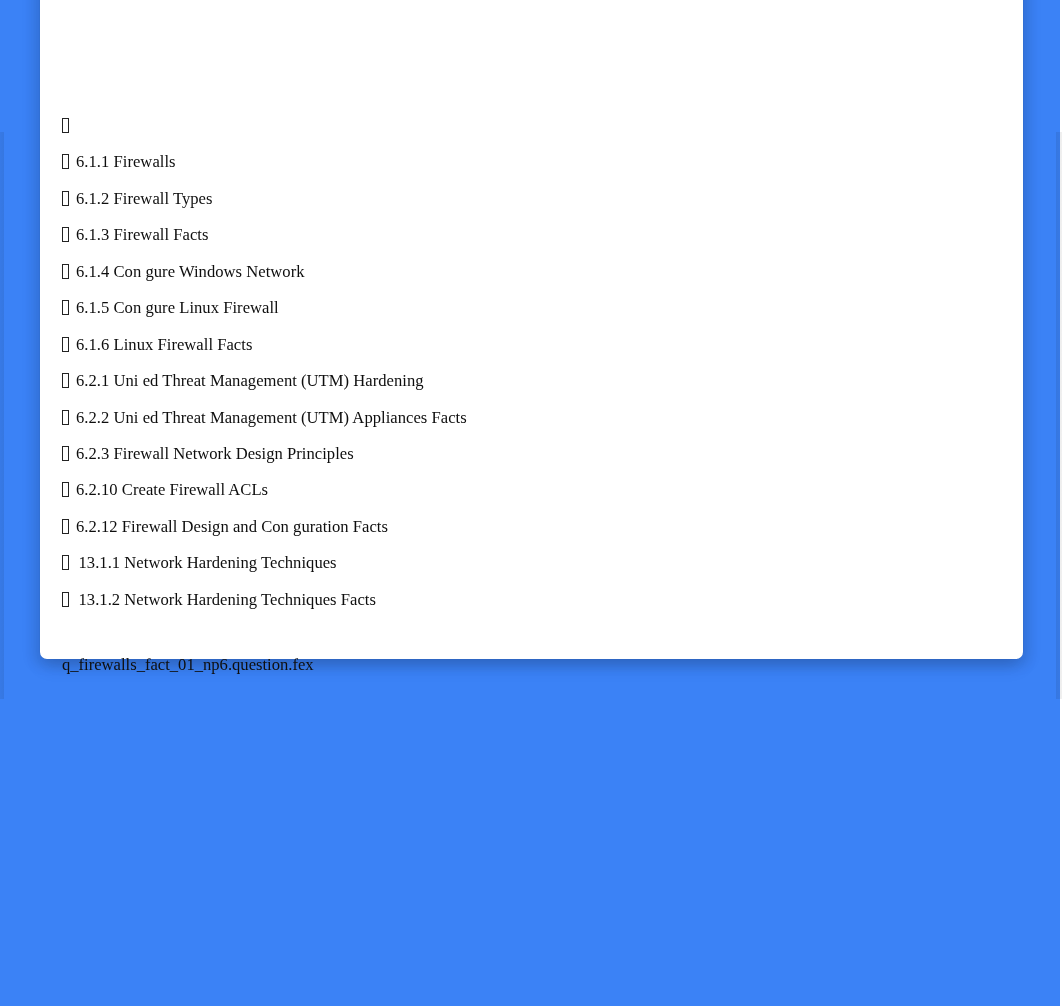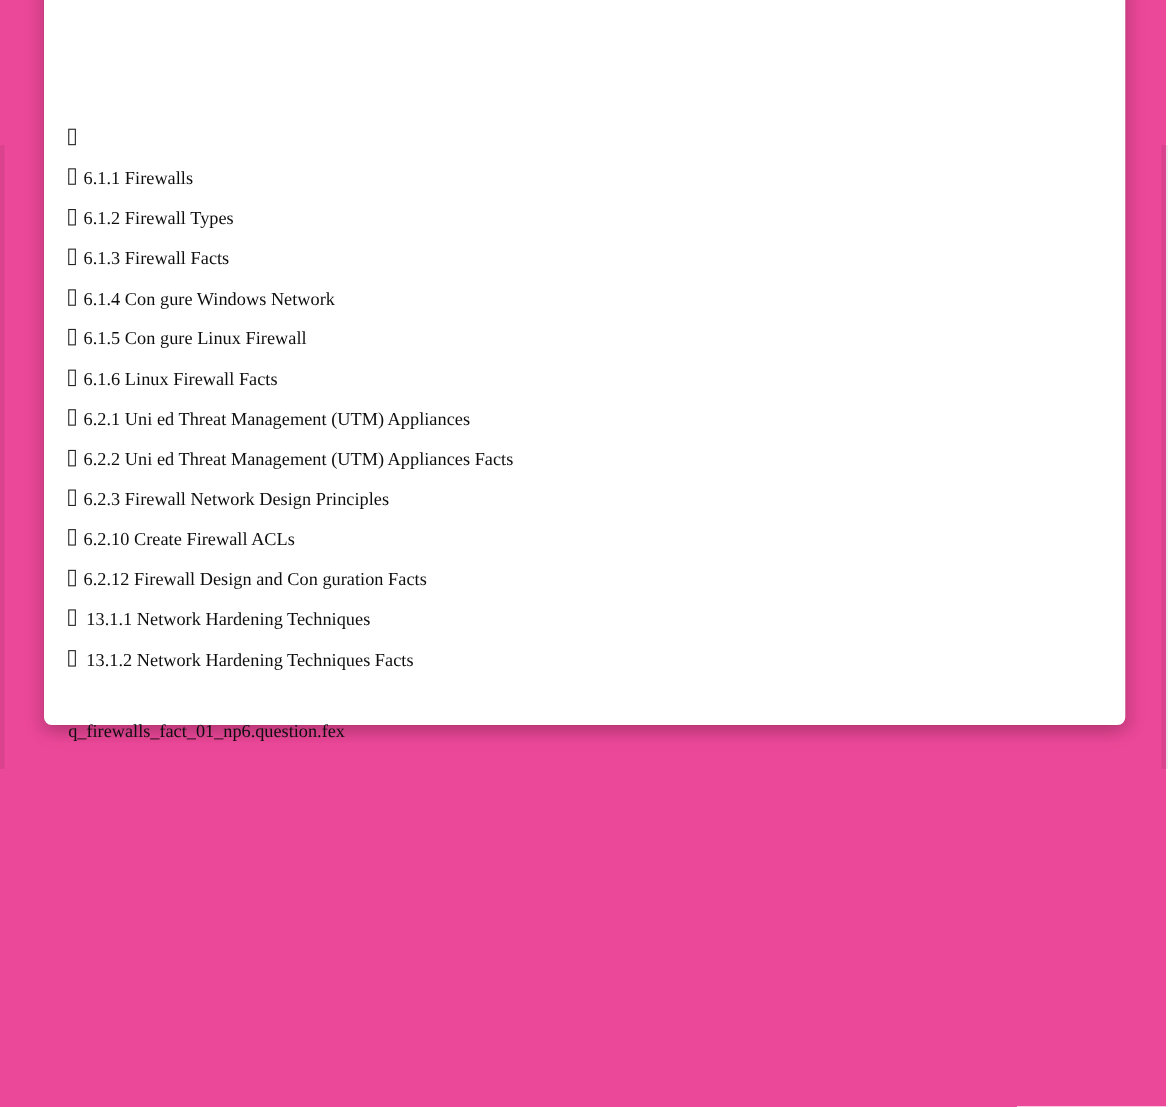--- a/index.html
+++ b/index.html
@@ -10,21 +10,21 @@
     height: 1006px;
     background: #ffffff;
     font-family: "Liberation Serif", "DejaVu Serif", serif;
     overflow: hidden;
   }
 
   #viewport {
     position: relative;
     width: 1060px;
     height: 1006px;
-    background: #ec4899;
+    background: #3b82f6;
   }
 
   
   #page-sheet {
     position: absolute;
     left: 40px;
     top: -40px;            
     width: 983px;
     height: 699px;         
     background: #ffffff;
@@ -162,21 +162,21 @@
         <li class="toc-item">
           <span class="toc-bullet"><span class="tofu"></span></span>
           <span class="toc-label">6.1.5 Con gure Linux Firewall</span>
         </li>
         <li class="toc-item">
           <span class="toc-bullet"><span class="tofu"></span></span>
           <span class="toc-label">6.1.6 Linux Firewall Facts</span>
         </li>
         <li class="toc-item">
           <span class="toc-bullet"><span class="tofu"></span></span>
-          <span class="toc-label">6.2.1 Uni ed Threat Management (UTM) Appliances</span>
+          <span class="toc-label">6.2.1 Uni ed Threat Management (UTM) Hardening</span>
         </li>
         <li class="toc-item">
           <span class="toc-bullet"><span class="tofu"></span></span>
           <span class="toc-label">6.2.2 Uni ed Threat Management (UTM) Appliances Facts</span>
         </li>
         <li class="toc-item">
           <span class="toc-bullet"><span class="tofu"></span></span>
           <span class="toc-label">6.2.3 Firewall Network Design Principles</span>
         </li>
         <li class="toc-item">

